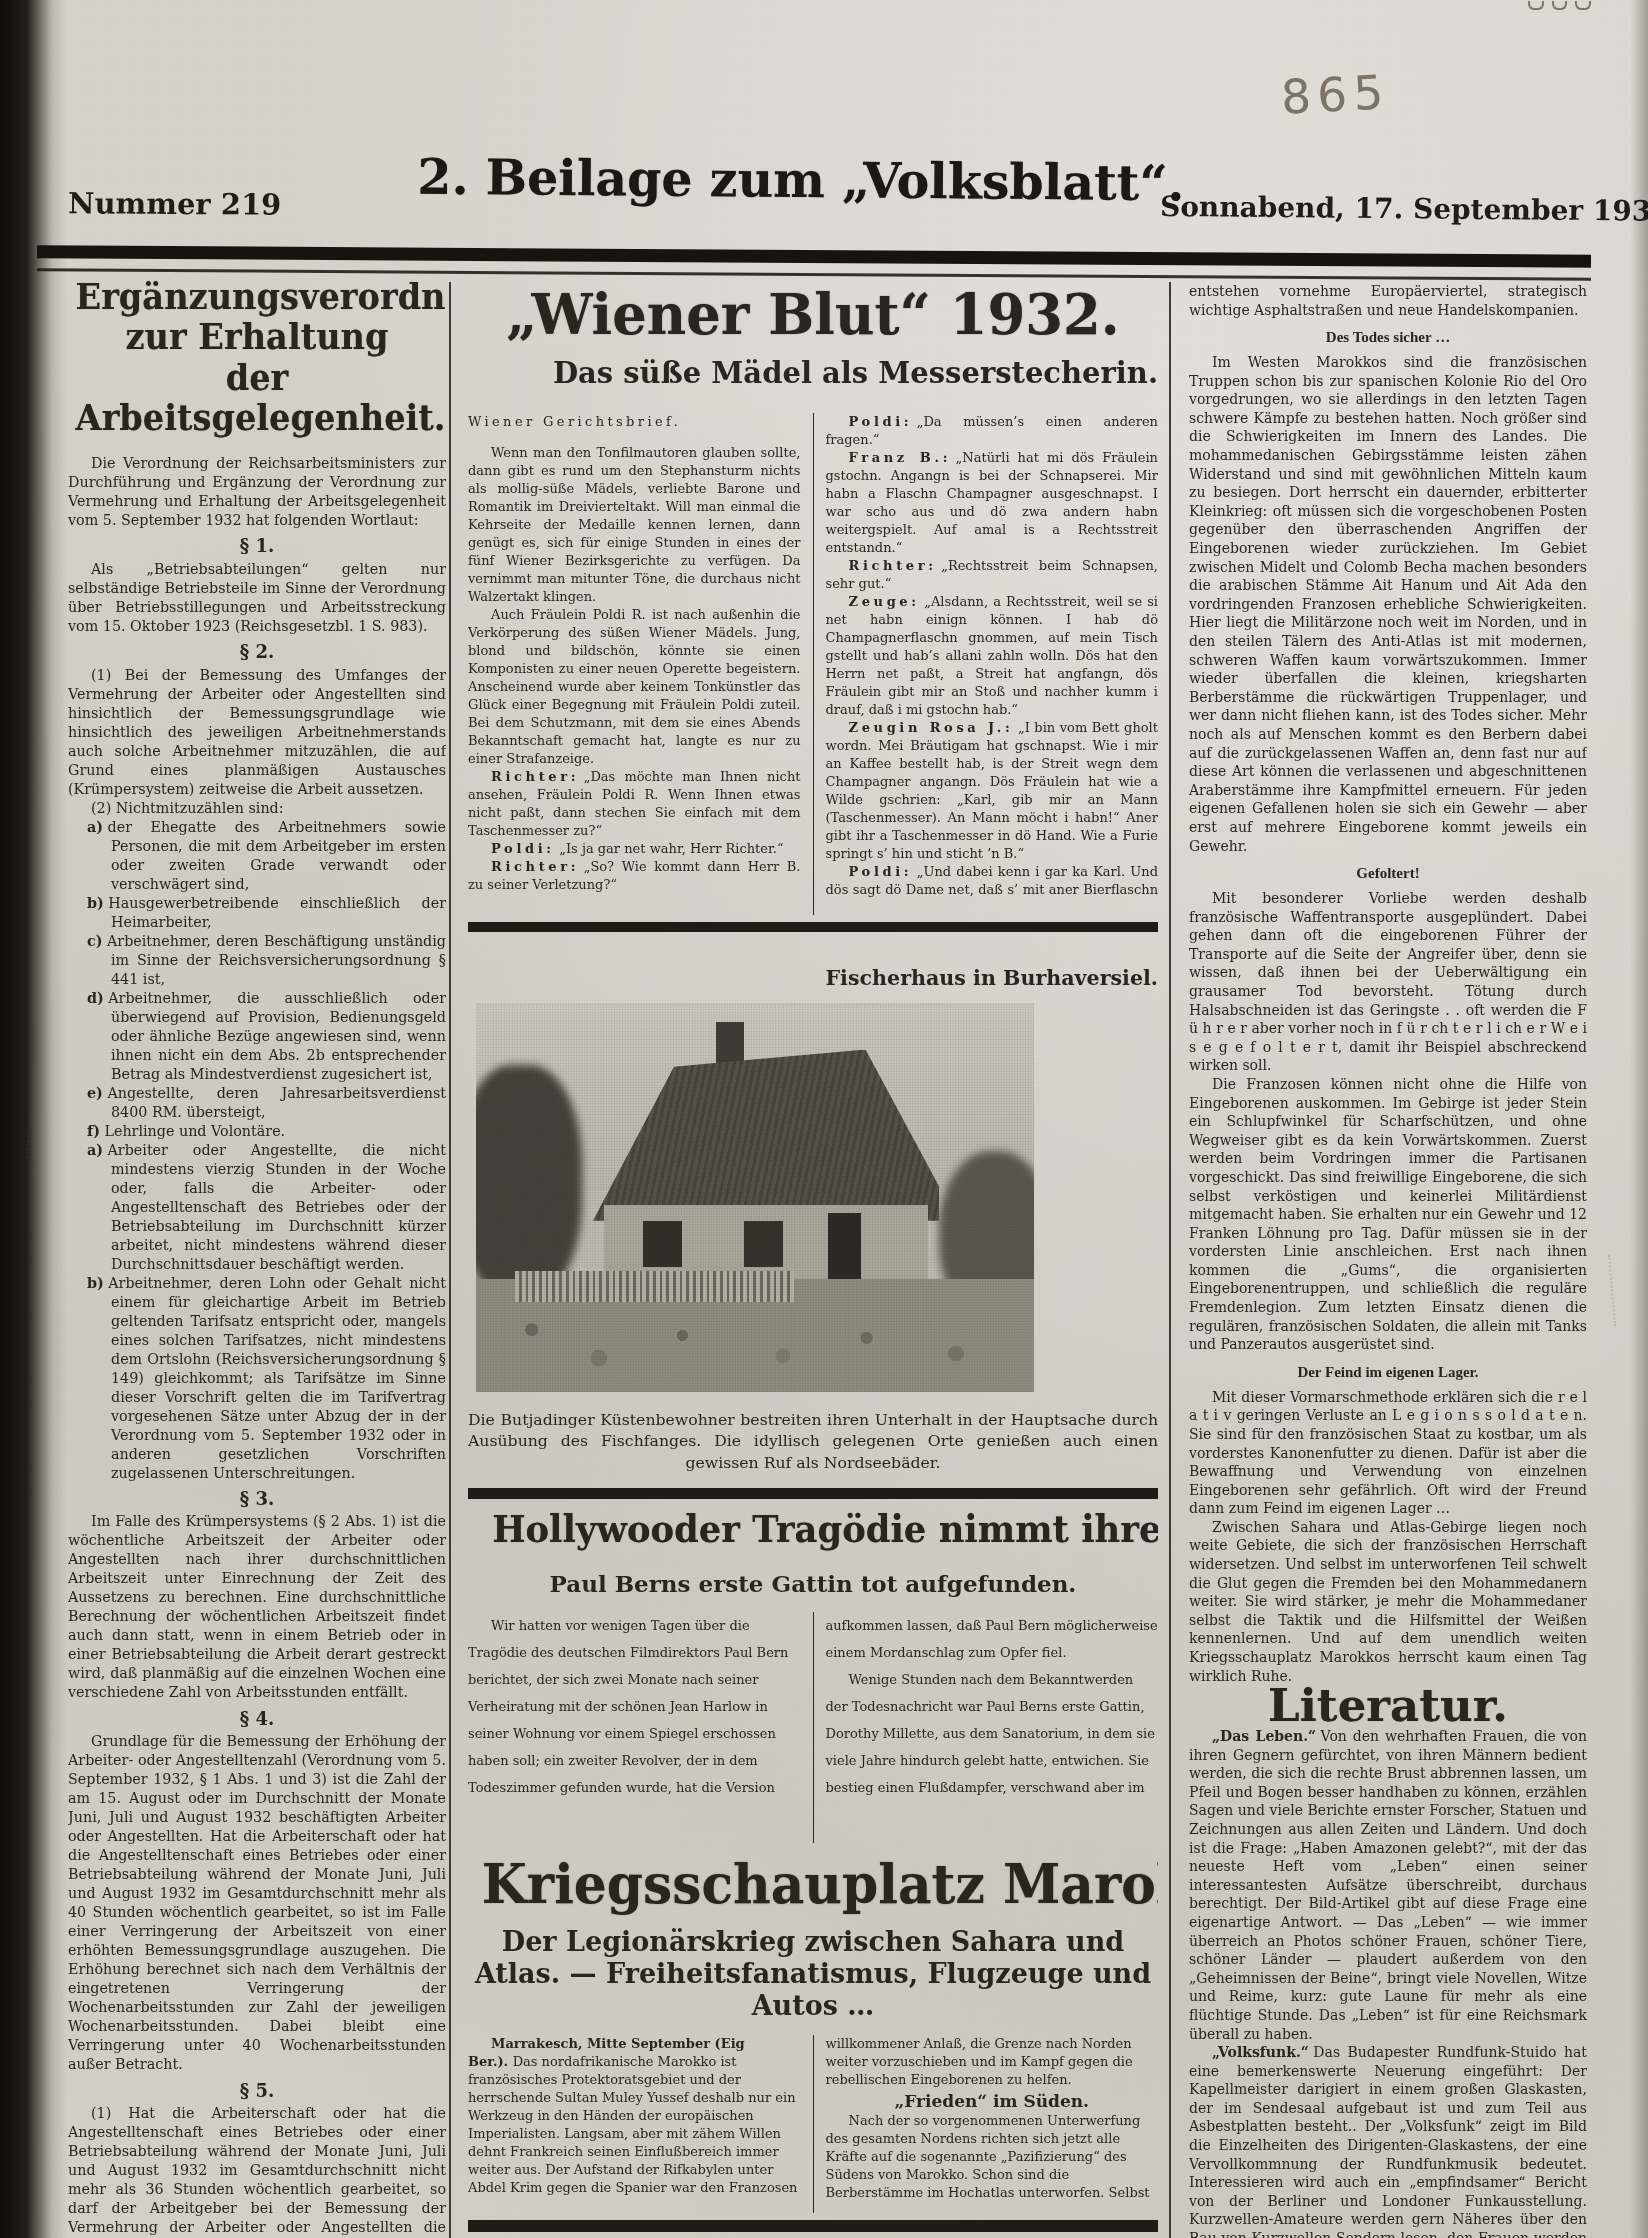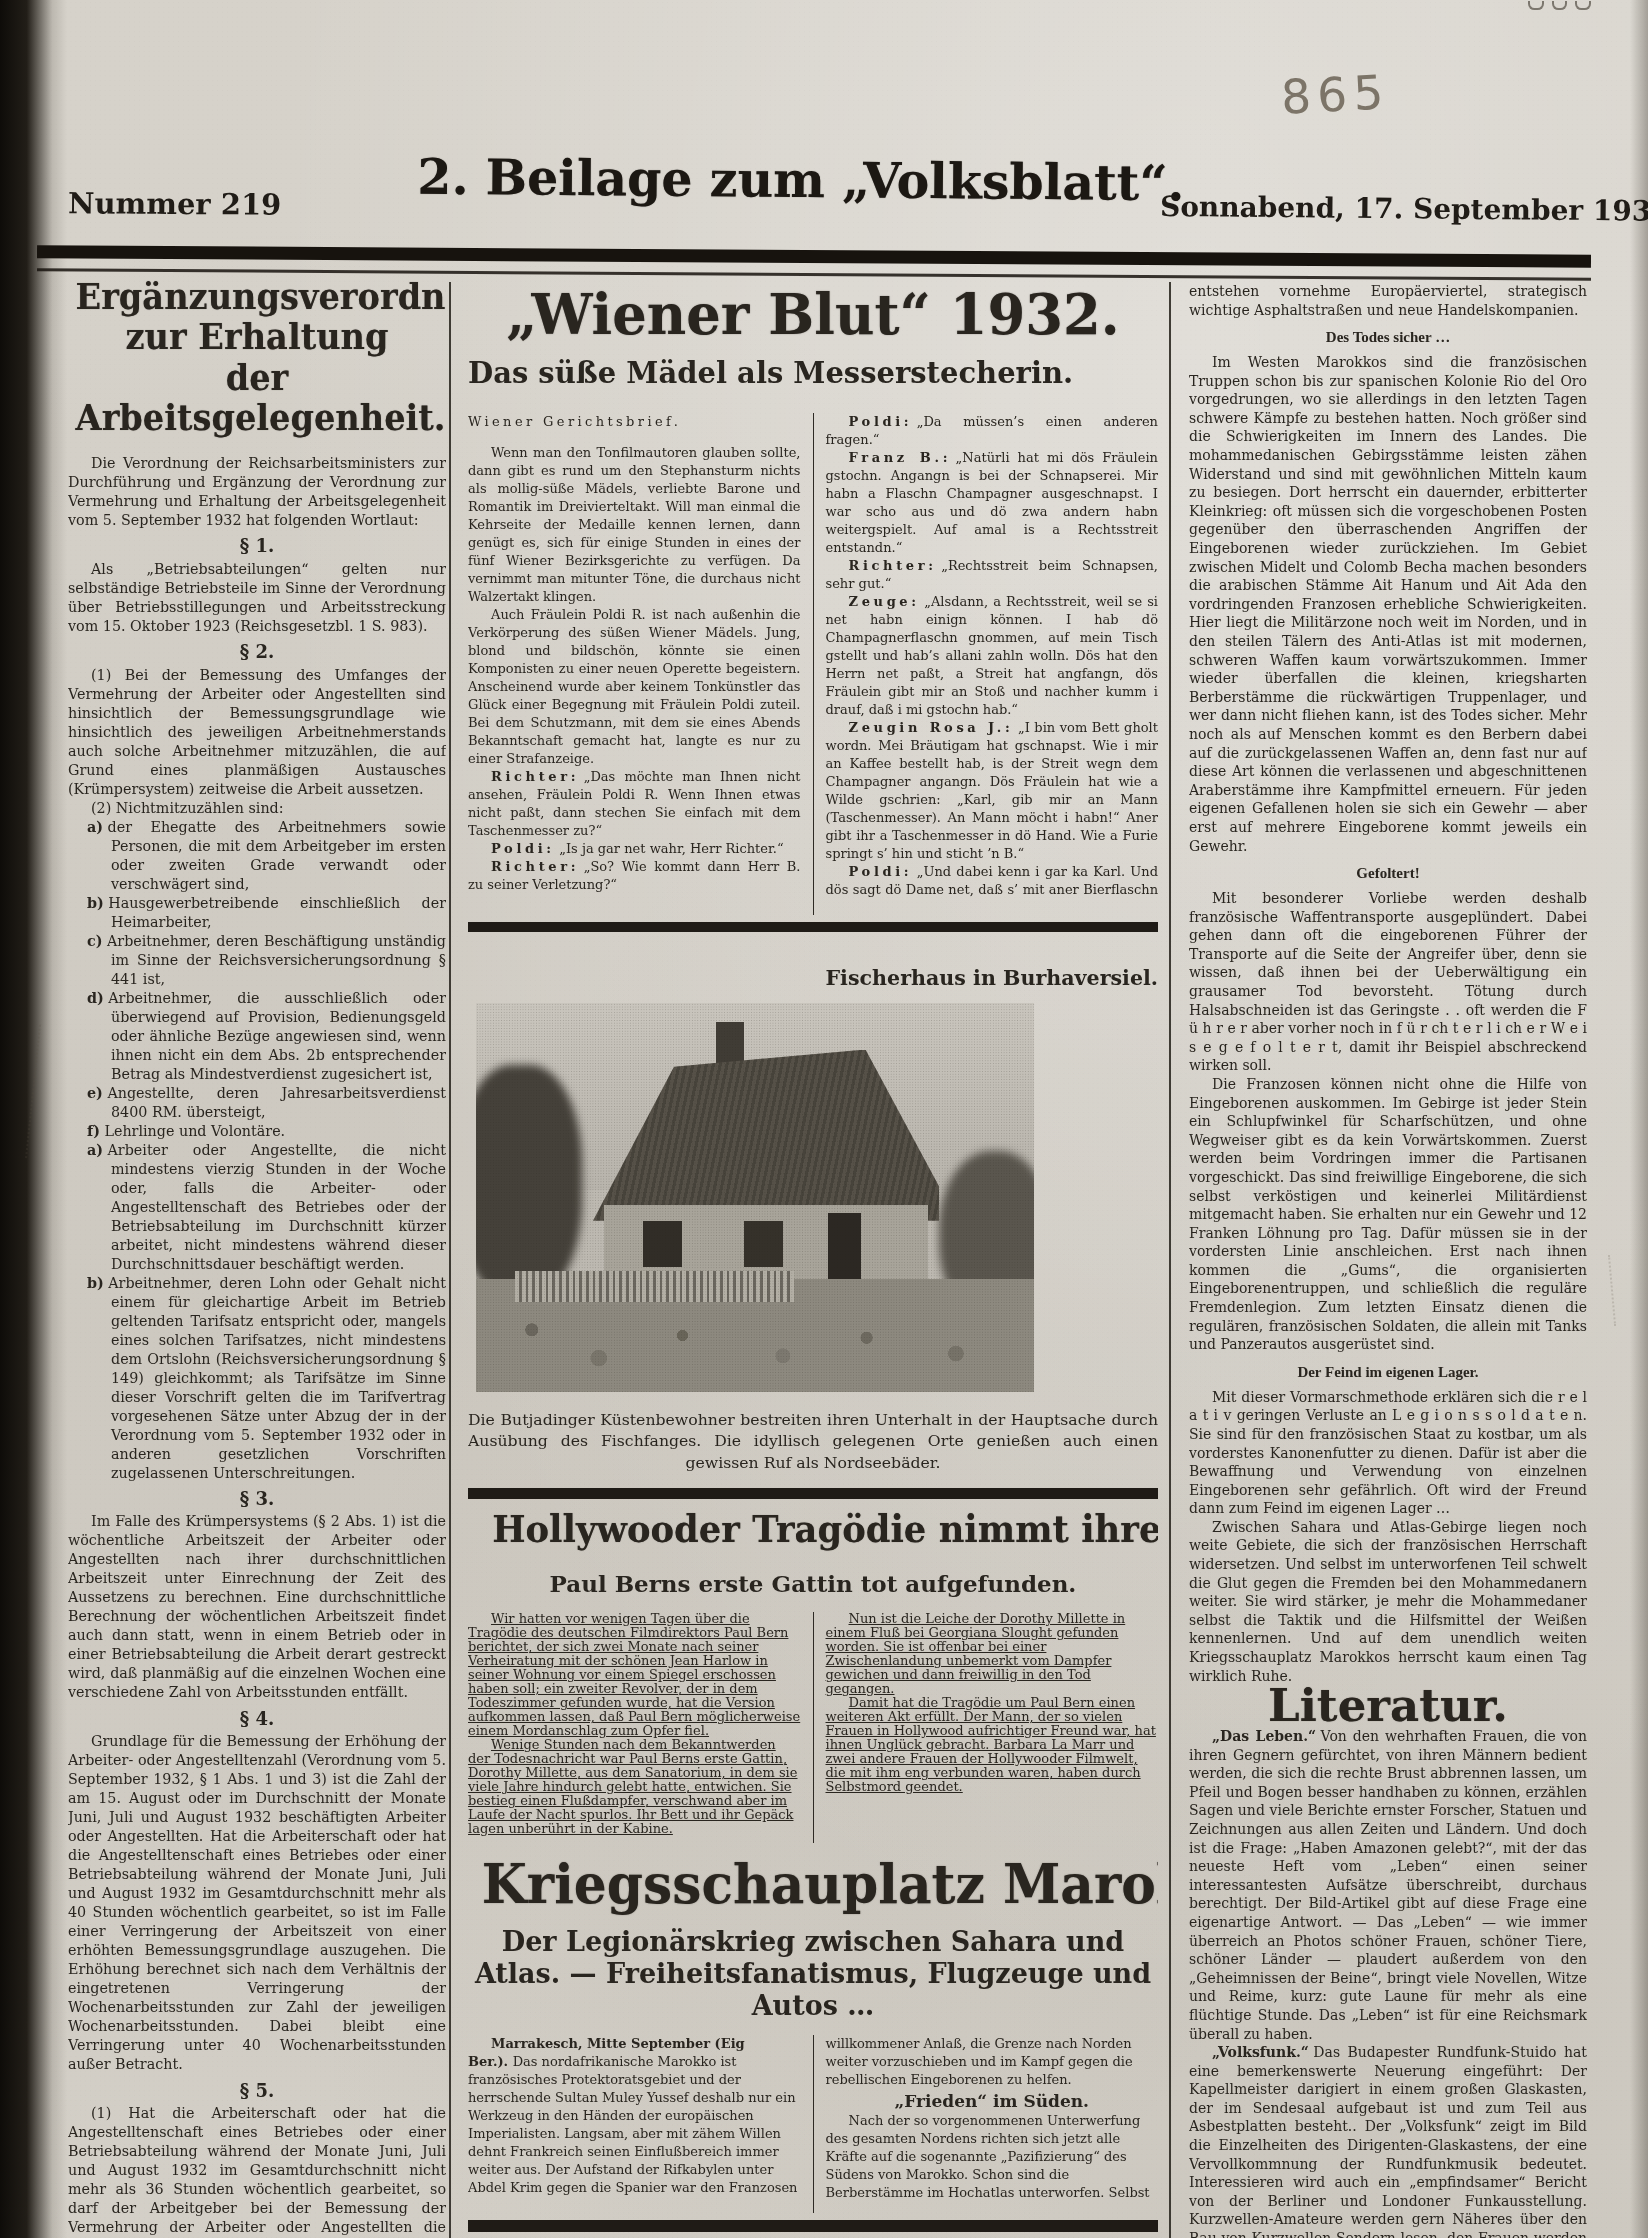--- a/index.html
+++ b/index.html
@@ -62,21 +62,21 @@
 
   
   .col-left{left:68px;top:274px;width:378px;height:2073px;font-size:14.3px;line-height:19px;}
   .verordnung-title{font-size:35px;line-height:1.16;font-weight:bold;text-align:center;
     margin:2.7px 0 15px;transform:scaleX(.96);text-shadow:0 0 0.9px rgba(28,24,19,.5);}
 
   
   .mid{position:absolute;left:468px;top:275px;width:690px;height:2077px;overflow:hidden;}
   .wiener-title{font-size:56px;font-weight:bold;text-align:center;margin-top:6.3px;
     white-space:nowrap;transform:scaleX(.97);text-shadow:0 0 1.3px rgba(28,24,19,.5);}
-  .wiener-sub{font-size:29px;font-weight:bold;text-align:left;margin-top:9px;}
+  .wiener-sub{font-size:29px;font-weight:bold;text-align:right;margin-top:9px;}
   .wiener-body{margin-top:23px;height:502px;column-count:2;column-gap:25px;
     column-rule:1.8px solid #2e2a24;font-size:13px;line-height:18px;text-align:justify;column-fill:auto;}
   .kicker{letter-spacing:.26em;margin-bottom:13px;text-indent:0;}
   .mid-rule{height:9.9px;background:#1f1b16;margin:0;}
   .rule1{margin-top:7.2px;}
   .photo-title{font-size:20.6px;font-weight:bold;text-align:right;margin-top:34px;}
   .photo{position:relative;margin:12.5px 0 0 8px;width:558px;height:389px;overflow:hidden;
     background:#bdb9b1;}
   .ph{position:absolute;}
   .ph-sky{left:0;top:0;width:100%;height:48%;background:linear-gradient(#c9c5bd,#b8b4ac);}
@@ -103,21 +103,21 @@
   .ph-dots{left:0;top:0;width:100%;height:100%;
       background-image:radial-gradient(rgba(38,34,28,.23) 0.5px, transparent 0.8px);
       background-size:2.7px 2.7px;}
   .photo-caption{margin-top:17px;font-size:15.7px;line-height:21.5px;text-align:justify;
     -moz-text-align-last:center;text-align-last:center;}
   .rule2{margin-top:15px;height:10.7px;}
   .holly-title{font-size:38px;font-weight:bold;text-align:center;margin-top:7.2px;white-space:nowrap;
     transform:scaleX(.93);text-shadow:0 0 0.9px rgba(28,24,19,.5);}
   .holly-sub{font-size:23px;font-weight:bold;text-align:center;margin-top:19px;}
   .holly-body{margin-top:15px;height:231px;column-count:2;column-gap:25px;
-    column-rule:1.8px solid #2e2a24;font-size:13px;line-height:14px;column-fill:auto;text-decoration:underline;}
+    column-rule:1.8px solid #2e2a24;font-size:13px;line-height:27px;column-fill:auto;}
   .mar-title{font-size:54px;font-weight:bold;text-align:center;margin-top:9px;white-space:nowrap;
     transform:scaleX(.96);text-shadow:0 0 1.3px rgba(28,24,19,.5);}
   .mar-sub{font-size:27px;font-weight:bold;text-align:center;line-height:1.18;margin-top:9.9px;}
   .mar-body{margin-top:13.4px;height:178px;column-count:2;column-gap:25px;
     column-rule:1.8px solid #2e2a24;font-size:13px;line-height:18px;column-fill:auto;}
   .mar-body .sec-head{font-size:17px;margin:2.7px 0 2.7px;}
   .rule3{margin-top:7.2px;height:11.6px;}
 
   
   .col-right{left:1189px;top:282px;width:398px;height:2064px;font-size:14px;line-height:18.6px;}

